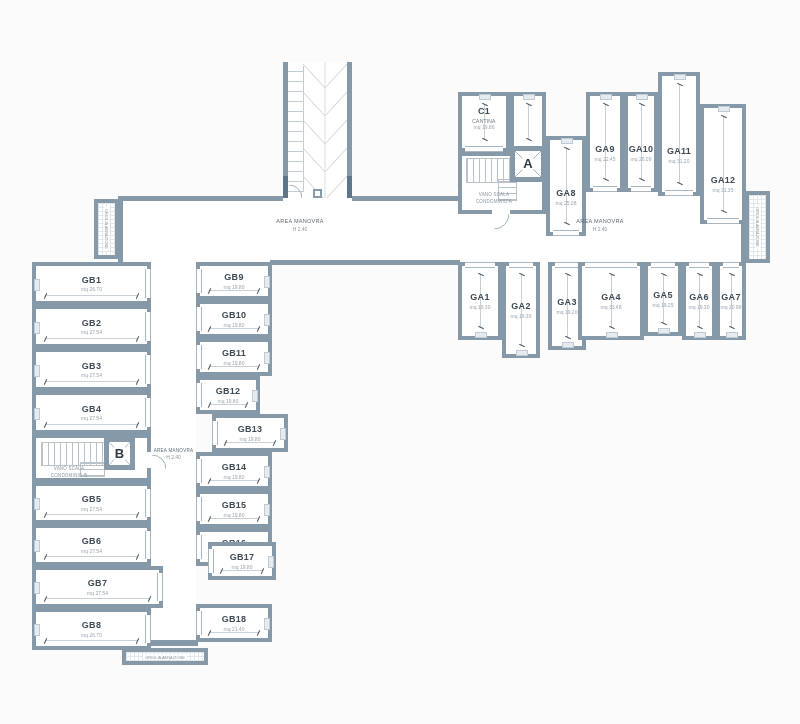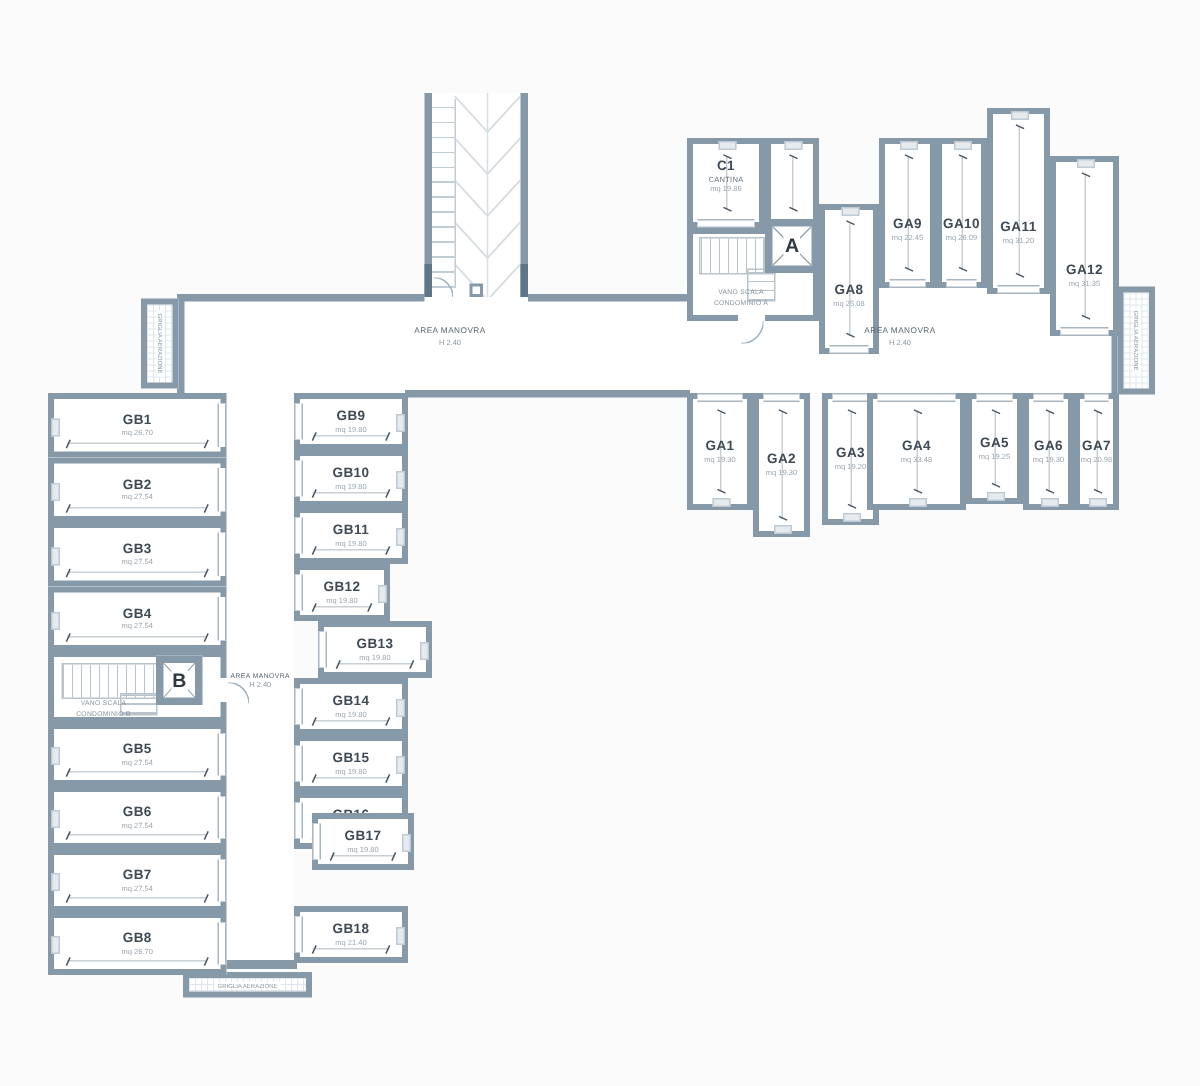--- a/index.html
+++ b/index.html
@@ -160,21 +160,21 @@
       </div>
       <div class="room door-right" style="left: 32px; top: 524px; width: 119px; height: 42px;">
         <div class="rlabel">
           <span class="rid">GB6</span>
           <span class="rarea">mq 27.54</span>
         </div>
         <i class="door"></i>
         <div class="dimh"></div>
         <div class="vent" style="left: -2px; top: 50%; margin-top: -5px; width: 4px; height: 10px;"></div>
       </div>
-      <div class="room door-right" style="left: 32px; top: 566px; width: 119px; height: 42px;">
+      <div class="room door-right" style="left: 32px; top: 566px; width: 131px; height: 42px;">
         <div class="rlabel">
           <span class="rid">GB7</span>
           <span class="rarea">mq 27.54</span>
         </div>
         <i class="door"></i>
         <div class="dimh"></div>
         <div class="vent" style="left: -2px; top: 50%; margin-top: -5px; width: 4px; height: 10px;"></div>
       </div>
       <div class="room door-right" style="left: 32px; top: 608px; width: 119px; height: 42px;">
         <div class="rlabel">

